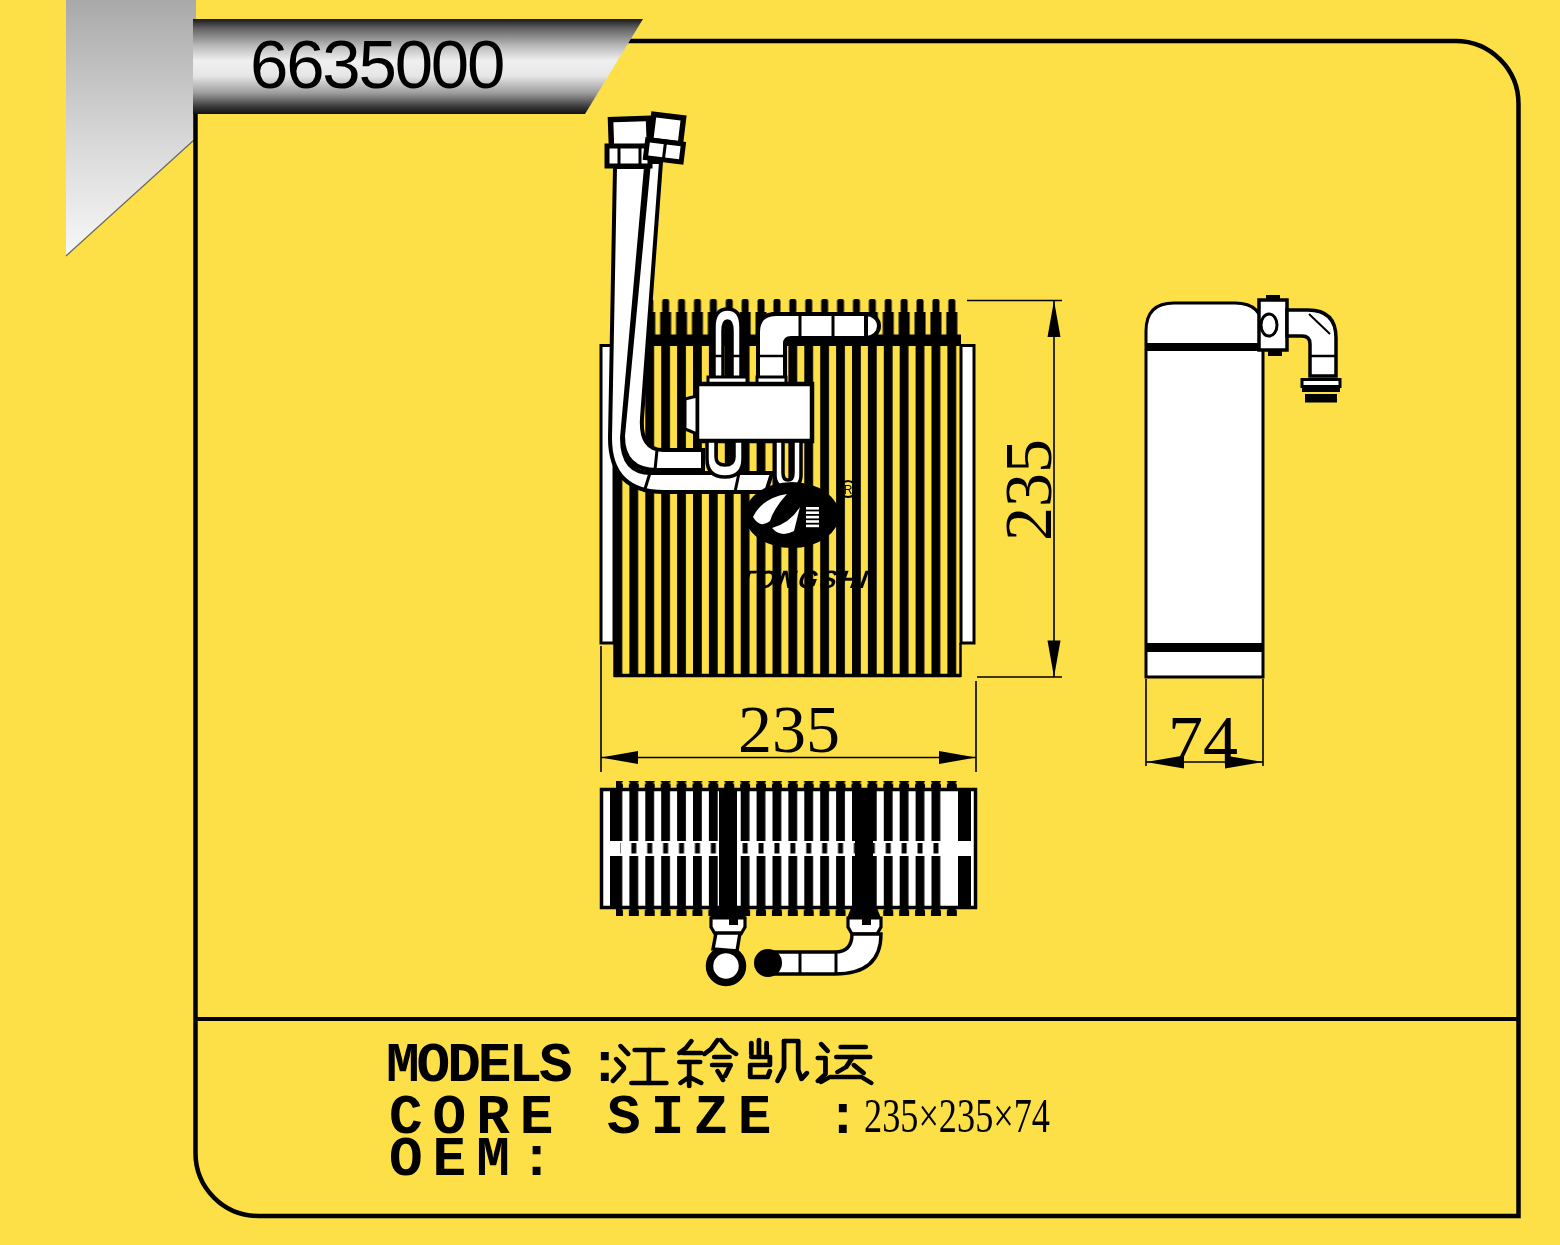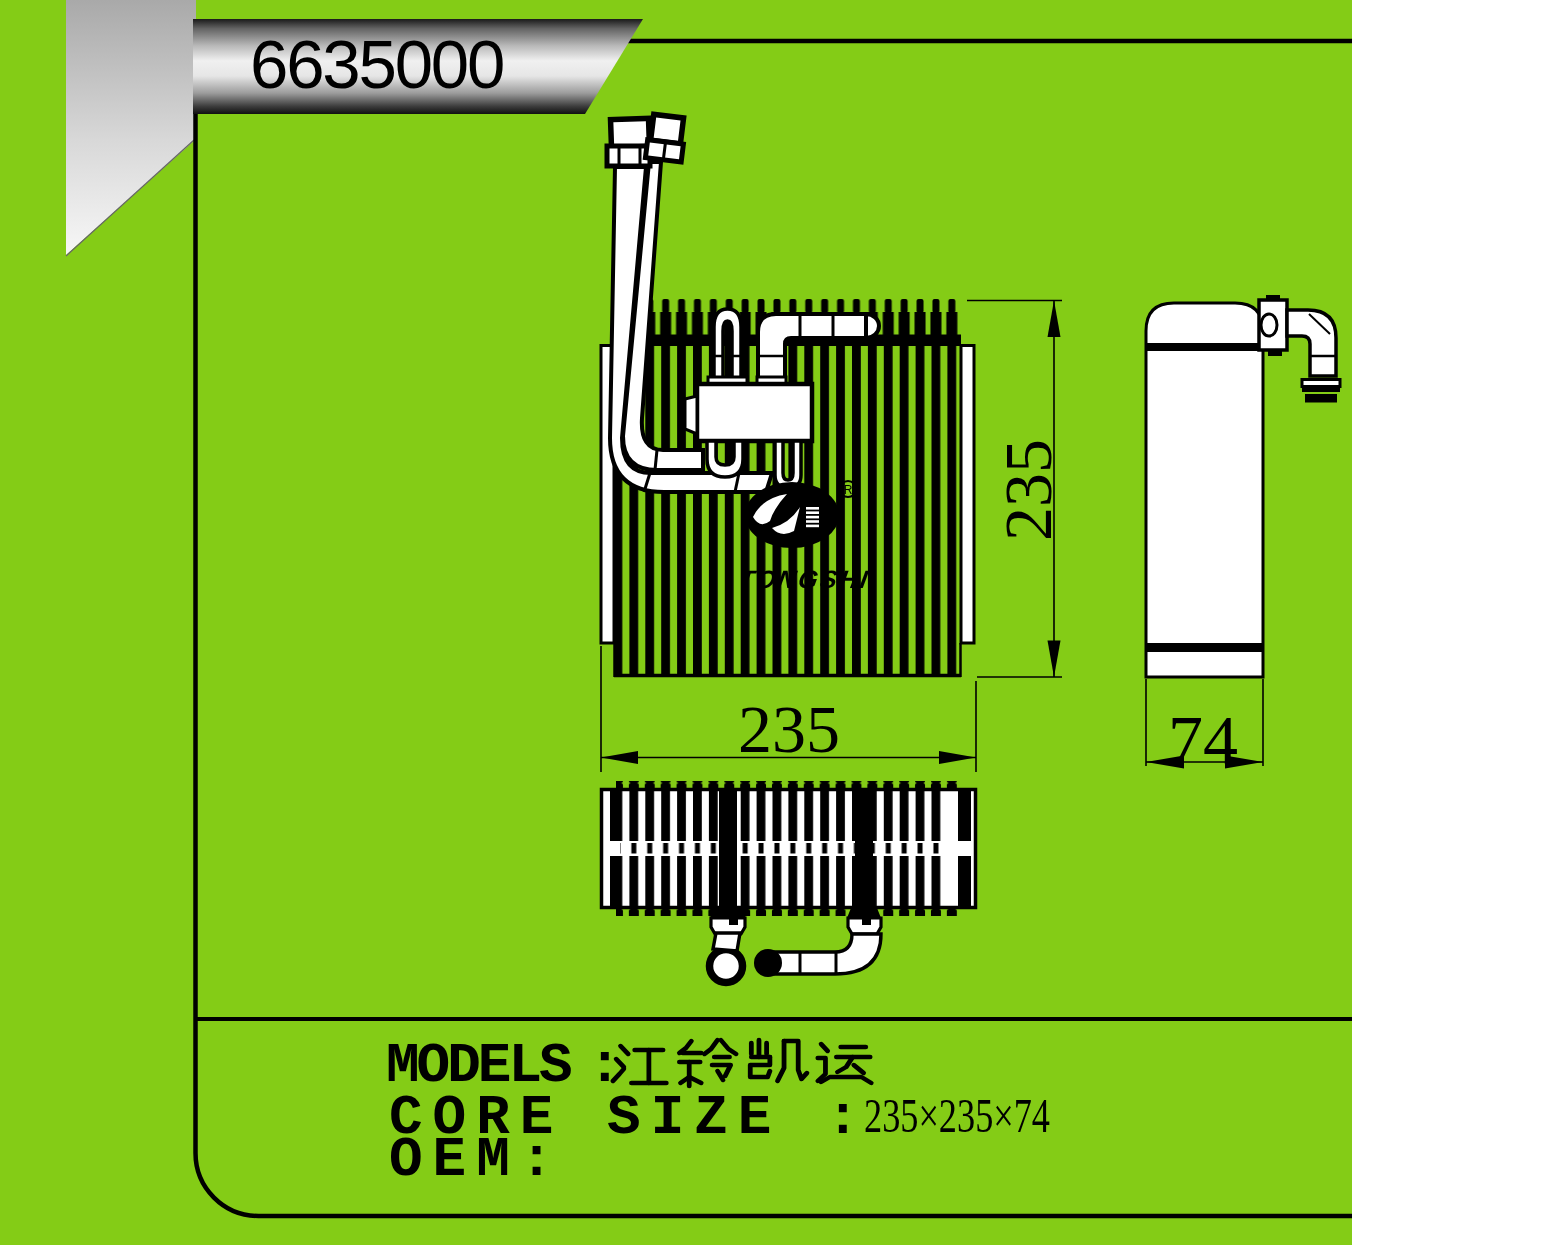--- a/index.html
+++ b/index.html
@@ -1,16 +1,16 @@
 <!DOCTYPE html>
 <html><head>
 <meta charset="utf-8">
 <style>
   html,body{margin:0;padding:0;background:#fff;}
-  #page{position:relative;width:1352px;height:1245px;background:#84cc16;overflow:hidden;}
+  #page{position:relative;width:1560px;height:1245px;background:#fde047;overflow:hidden;}
   svg{position:absolute;left:0;top:0;}
 </style>
 </head>
 <body>
 <div id="page">
 <svg width="1560" height="1245" viewBox="0 0 1560 1245">
 <defs>
   <linearGradient id="gpoly" x1="0" y1="0" x2="0" y2="1">
     <stop offset="0" stop-color="#a9a9a9"></stop>
     <stop offset="0.55" stop-color="#d8d8d8"></stop>

